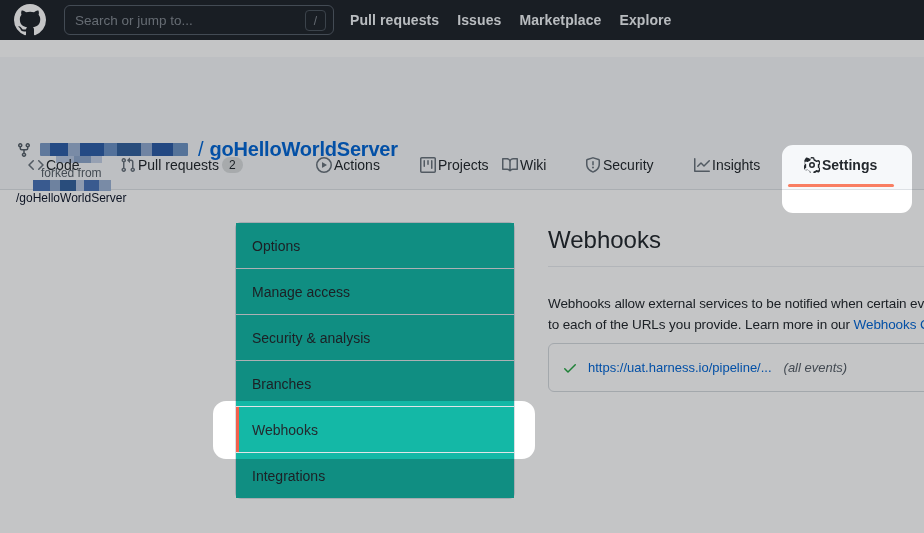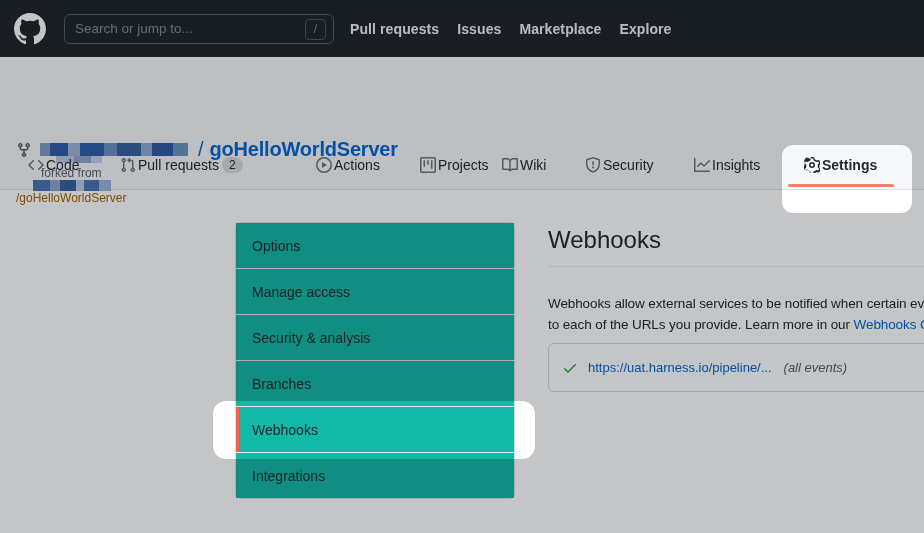--- a/index.html
+++ b/index.html
@@ -1,20 +1,20 @@
 <!DOCTYPE html>
 <html><head>
 <meta charset="utf-8">
 <style>
   html,body{margin:0;padding:0;background:#9a9a9a;}
   .stage{position:relative;width:924px;height:533px;overflow:hidden;background:#ffffff;
          font-family:"Liberation Sans","DejaVu Sans",sans-serif;color:#24292e;}
 
   
-  .gh-header{position:absolute;top:0;left:0;width:100%;height:57px;background:#20252c;
+  .gh-header{position:absolute;top:0;left:0;width:100%;height:40px;background:#20252c;
              display:flex;align-items:center;}
   .gh-logo{width:32px;height:32px;margin-left:14px;fill:#ffffff;flex:none;}
   .searchbox{position:relative;margin-left:18px;width:270px;height:30px;border:1px solid #57606a;
              border-radius:6px;display:flex;align-items:center;box-sizing:border-box;background:transparent;}
   .searchbox input{background:transparent;border:none;outline:none;color:#cdd9e5;font-size:13.5px;
                    padding:0 10px;width:210px;font-family:inherit;}
   .searchbox input::placeholder{color:#848b93;opacity:1;}
   .slash-badge{position:absolute;right:7px;top:4px;width:19px;height:19px;border:1px solid #4d565f;
                border-radius:4px;color:#848b93;font-size:12px;display:flex;align-items:center;justify-content:center;}
   .gh-nav{display:flex;gap:18px;margin-left:16px;}
@@ -27,21 +27,21 @@
   .fork-ico{width:16px;height:16px;fill:#57606a;flex:none;}
   .redact-lg{position:relative;width:148px;height:13px;margin-left:8px;border-radius:1px;
              background:linear-gradient(90deg,#7d9cc9 0 7%,#2f5fa9 7% 19%,#9db3d6 19% 27%,#2f5fa9 27% 43%,#6c92c6 43% 52%,#35629f 52% 68%,#92abd1 68% 76%,#2d5ca6 76% 90%,#6f94c4 90% 100%);}
   .redact-lg .frag{position:absolute;left:16px;top:13px;width:46px;height:7px;
              background:linear-gradient(90deg,#b9c8e2 0 40%,#8fa8cc 40% 75%,#c4d0e6 75% 100%);}
   .repo-sep{color:#0366d6;font-size:20px;margin:0 6px 0 10px;}
   .repo-name{color:#0366d6;font-size:20px;font-weight:700;text-decoration:none;letter-spacing:-.2px;}
   .forked-line{position:absolute;top:109px;left:16px;display:flex;align-items:center;font-size:12px;color:#586069;flex-direction:column;}
   .redact-sm{width:78px;height:11px;margin-left:2px;
              background:linear-gradient(90deg,#4a74b8 0 22%,#8fa8cc 22% 34%,#35629f 34% 55%,#b9c8e2 55% 66%,#4a74b8 66% 84%,#9db3d6 84% 100%);}
-  .forked-line a{color:#a16207;text-decoration:none;font-size:12px;}
+  .forked-line a{color:#0f172a;text-decoration:none;font-size:12px;}
 
   
   .tabs{position:absolute;left:0;bottom:0;width:100%;height:48px;}
   .tab{position:absolute;top:0;height:48px;display:flex;align-items:center;gap:2px;
        text-decoration:none;color:#24292e;font-size:14px;cursor:pointer;}
   .tab svg{width:16px;height:16px;fill:#6a737d;flex:none;}
   .tab .count{background:rgba(27,31,35,.13);border-radius:10px;font-size:12px;color:#24292e;
               padding:1px 7px;margin-left:1px;}
   .tab.selected{font-weight:700;}
   .tab.selected svg{fill:#24292e;}

